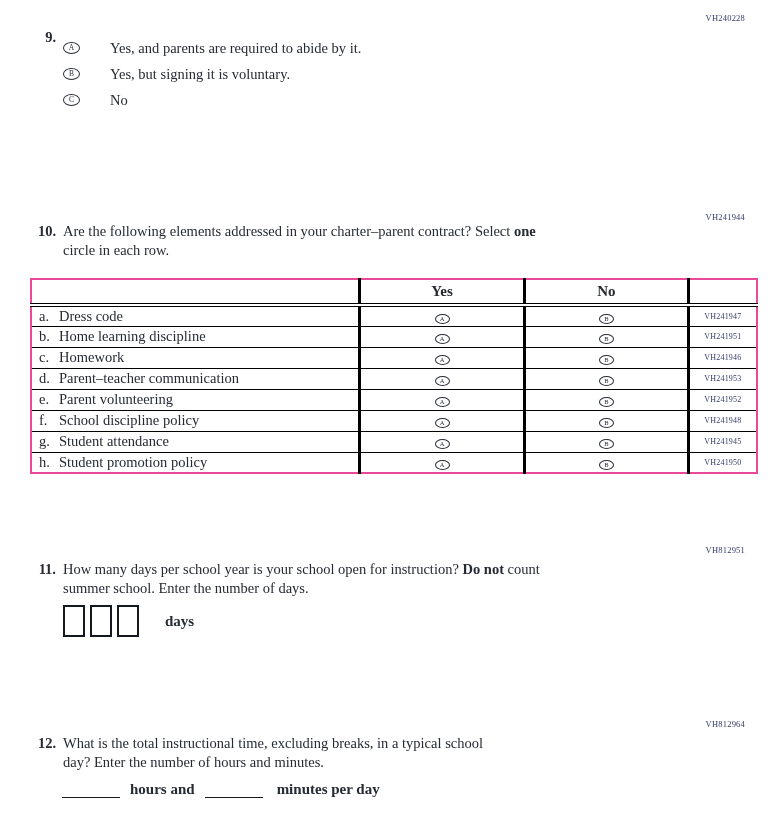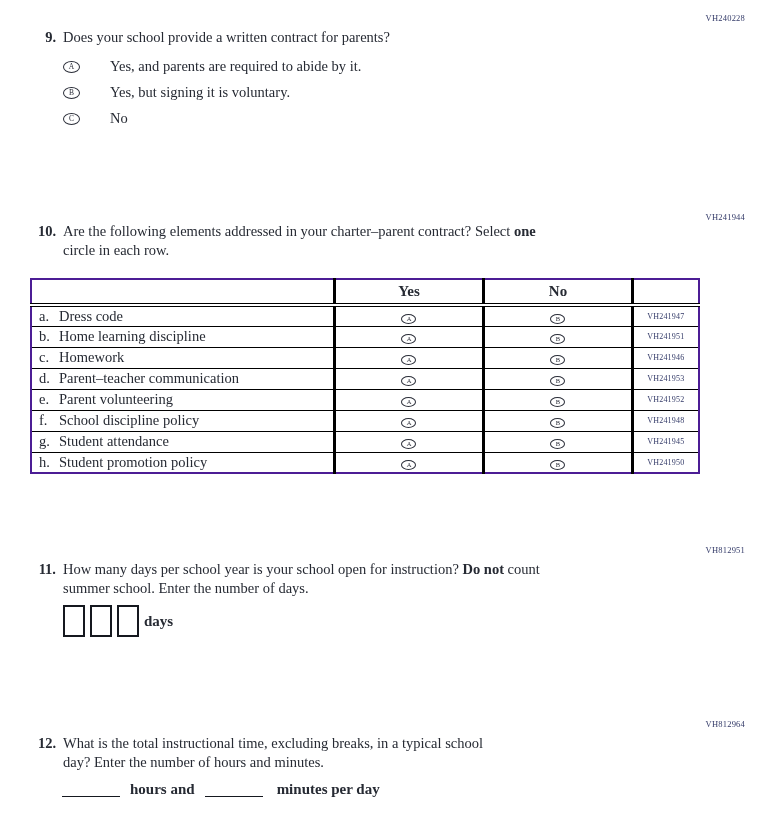--- a/index.html
+++ b/index.html
@@ -32,23 +32,23 @@
     cursor:pointer;
   }
   .option { display:flex; align-items:center; margin-top:10px; height:16px; }
   .option:first-of-type { margin-top:12px; }
   .option .bubble { margin-right:10px; }
   .option-label { font-size:14.5px;margin-left:20px; }
 
   
   table.q10-table {
     position:absolute; left:30px; top:278px;
-    width:670px;
+    width:728px;
     border-collapse:collapse;
-    border:2px solid #4c1d95;
+    border:2px solid #ec4899;
   }
   .q10-table th, .q10-table td { border:1px solid #000; }
   .q10-table th {
     height:26px; font-size:15px; font-weight:bold; text-align:center;
     border-bottom:4px double #000;
   }
   .q10-table td { height:21px; font-size:14.5px; }
   .q10-table .c-yes, .q10-table .c-no, .q10-table .c-code { border-left:3px solid #000; text-align:center; }
   .q10-table col.w-label { width:325px; }
   .q10-table col.w-yes   { width:163px; }
@@ -60,40 +60,39 @@
   .q10-table .c-code { font-size:8px; color:#333a68; letter-spacing:0.2px; padding:0 8px; }
 
   
   .digit-row { position:absolute; left:63px; top:605px; display:flex; align-items:center; }
   .digit-box {
     width:22px; height:32px;
     border:2.5px solid #15181f;
     margin-right:5px;
     background:#fff;
   }
-  .unit-label { font-weight:bold; font-size:15px; margin-left:0; }
-
-  
-  .blank-row { position:absolute; left:62px; top:781px; display:flex; align-items:flex-start; font-size:15px; }
+  .unit-label { font-weight:bold; font-size:15px; margin-left:21px; }
+
+  
+  .blank-row { position:absolute; left:62px; top:781px; display:flex; align-items:flex-end; font-size:15px; }
   .blank {
     display:inline-block; width:58px; height:16px;
     border-bottom:1.5px solid #15181f;
   }
   .blank-label { font-weight:bold; margin:0 10px; white-space:nowrap; }
   .blank-label.last { margin-right:16px; margin-left:14px; }
 </style>
 </head>
 <body>
 
 <span class="vh-code" style="top:13px">VH240228</span>
 
 <div class="question" style="top:28px">
   <span class="qnum">9.</span>
   <div class="qbody">
-    <span class="qline">Does your school provide a written contract for parents?</span>
     <div class="option">
       <span class="bubble">
           <span>A</span>
         </span>
       <span class="option-label">Yes, and parents are required to abide by it.</span>
     </div>
     <div class="option">
       <span class="bubble">
           <span>B</span>
         </span>

